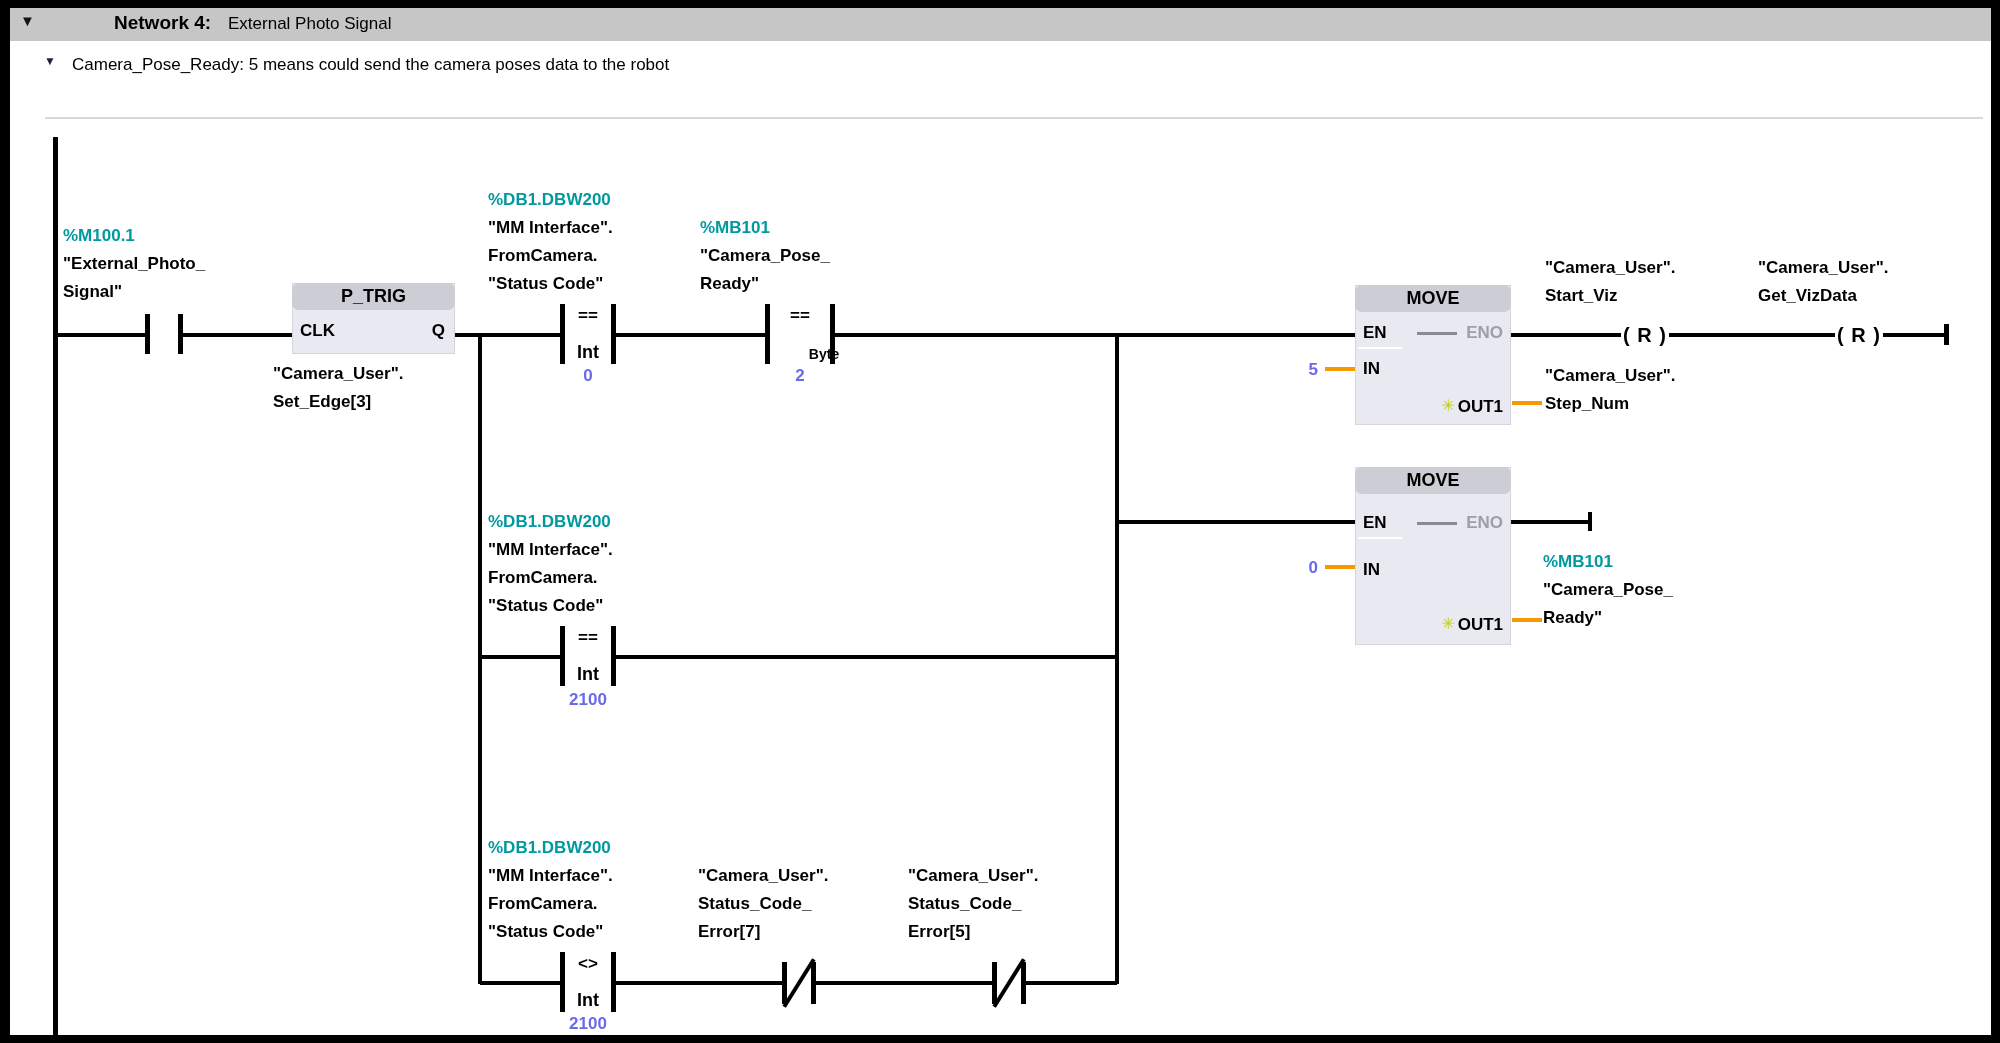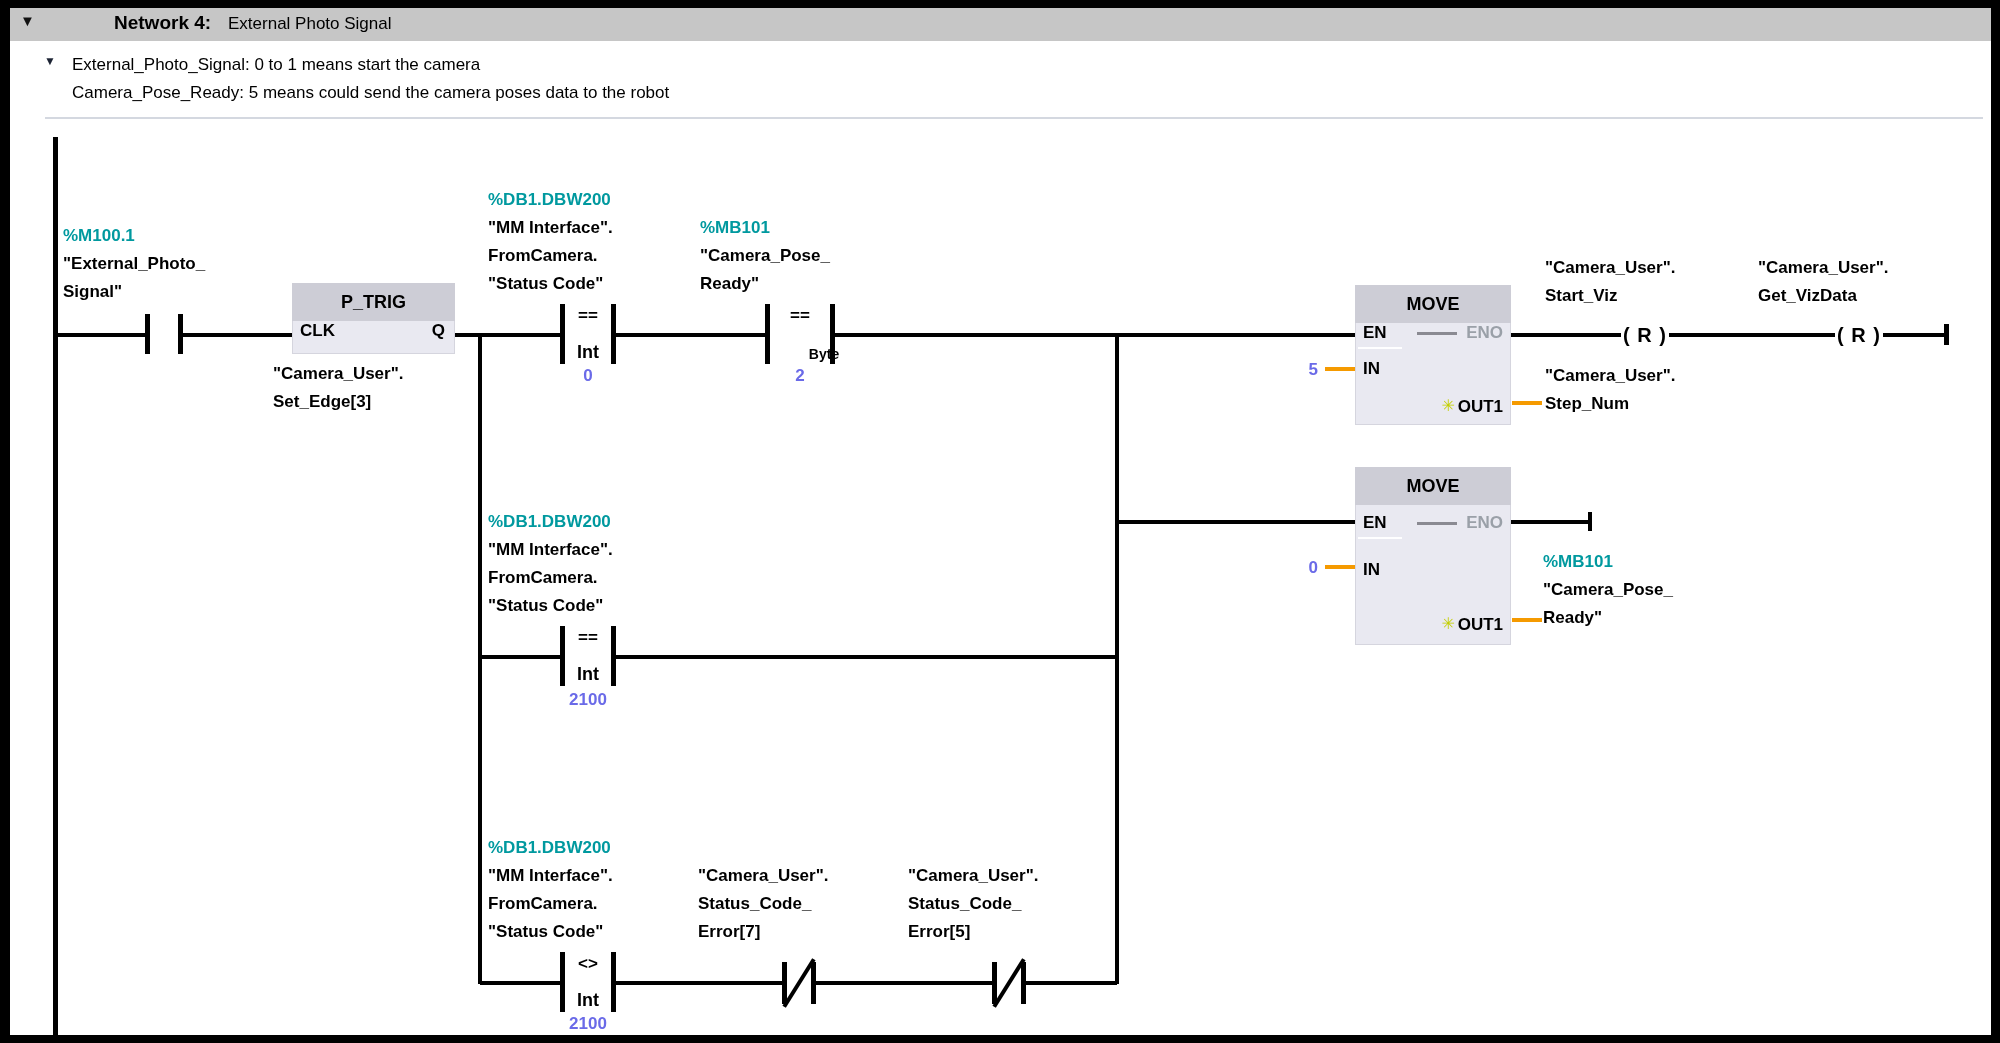--- a/index.html
+++ b/index.html
@@ -34,41 +34,40 @@
   .contact .bar.l{left:0;} .contact .bar.r{right:0;}
   .cmpbody{display:flex;flex-direction:column;justify-content:space-between;align-items:center;
            font-weight:bold;color:#000;font-size:17px;line-height:1;padding:3px 0;box-sizing:border-box;}
   .ncslash{position:absolute;left:50%;top:50%;width:4px;height:56px;background:#000;
            transform:translate(-50%,-50%) rotate(32deg);}
   .coil{background:#fff;z-index:2;display:flex;align-items:center;justify-content:center;
         font-weight:bold;font-size:20px;color:#000;white-space:nowrap;letter-spacing:1px;}
   .endstop{background:#000;z-index:2;}
   
   .block{background:var(--block-body,#e9e9f1);z-index:2;box-shadow:0 0 0 1px #d5d5de inset;}
-  .block .bhead{position:absolute;left:0;top:0;width:100%;height:38px;background:var(--block-header,#cdcdd6);
-        display:flex;align-items:center;justify-content:center;font-weight:bold;font-size:18px;color:#000;}
+  .block .bhead{position:absolute;left:0;top:0;width:100%;height:27px;background:var(--block-header,#cdcdd6);
+        display:flex;align-items:center;justify-content:center;font-weight:bold;font-size:18px;color:#000;border-radius:7px;}
   .pin{position:absolute;font-weight:bold;font-size:17px;color:#000;line-height:20px;}
   .pin.gray{color:#9aa0a8;font-weight:bold;}
   .endash{position:absolute;height:3px;background:#8a8a92;}
   .enline{position:absolute;height:2px;background:rgba(255,255,255,.95);}
   .star{position:absolute;color:var(--star-yellow,#c3cf00);font-size:16px;font-weight:bold;line-height:16px;}
 </style>
 </head>
 <body style="--operand-teal: #00999F; --constant-blue: #6A6AE8; --param-orange: #F59A00; --star-yellow: #C3CF00; --header-gray: #C6C6C6; --block-header: #CDCDD6; --block-body: #E9E9F1;">
 
 <div class="abs" id="canvas"></div>
 
 <div class="abs" id="netbar"></div>
 <div class="abs net-collapse">▼</div>
 <div class="abs net-title">Network 4:</div>
 <div class="abs net-subtitle">External Photo Signal</div>
 
 <div class="abs cmt-collapse">▼</div>
 <div class="abs cmt">
-  <div>External_Photo_Signal: 0 to 1 means start the camera</div>
   <div>Camera_Pose_Ready: 5 means could send the camera poses data to the robot</div>
 </div>
 <div class="abs sep"></div>
 
 <div class="abs wire" style="left:53px;top:137px;width:5px;height:898px;"></div>
 <div class="abs wire" style="left:56px;top:333px;width:1892px;height:4px;"></div>
 <div class="abs endstop" style="left:1944px;top:324px;width:5px;height:21px;"></div>
 <div class="abs wire" style="left:478px;top:333px;width:4px;height:651px;"></div>
 <div class="abs wire" style="left:1115px;top:333px;width:4px;height:651px;"></div>
 <div class="abs wire" style="left:480px;top:655px;width:637px;height:4px;"></div>

